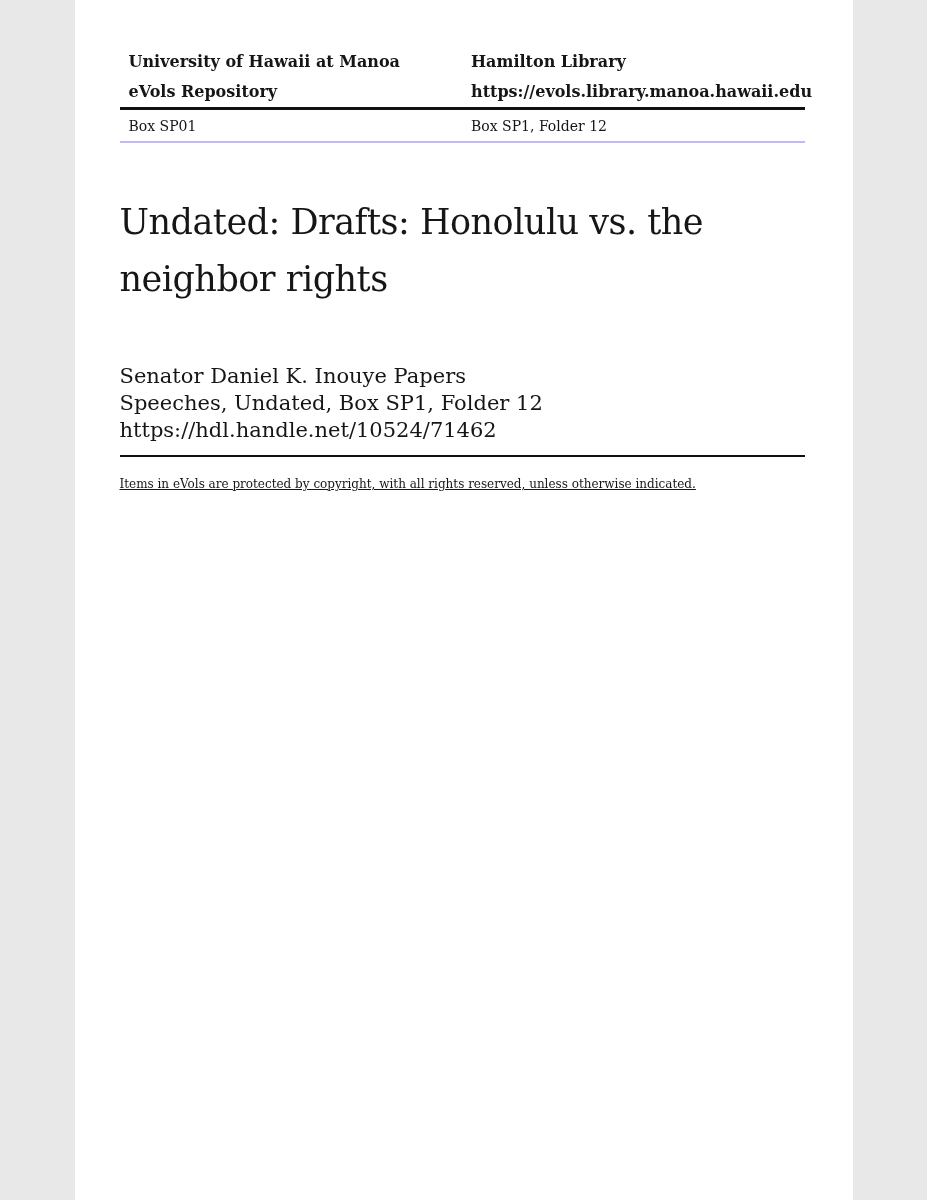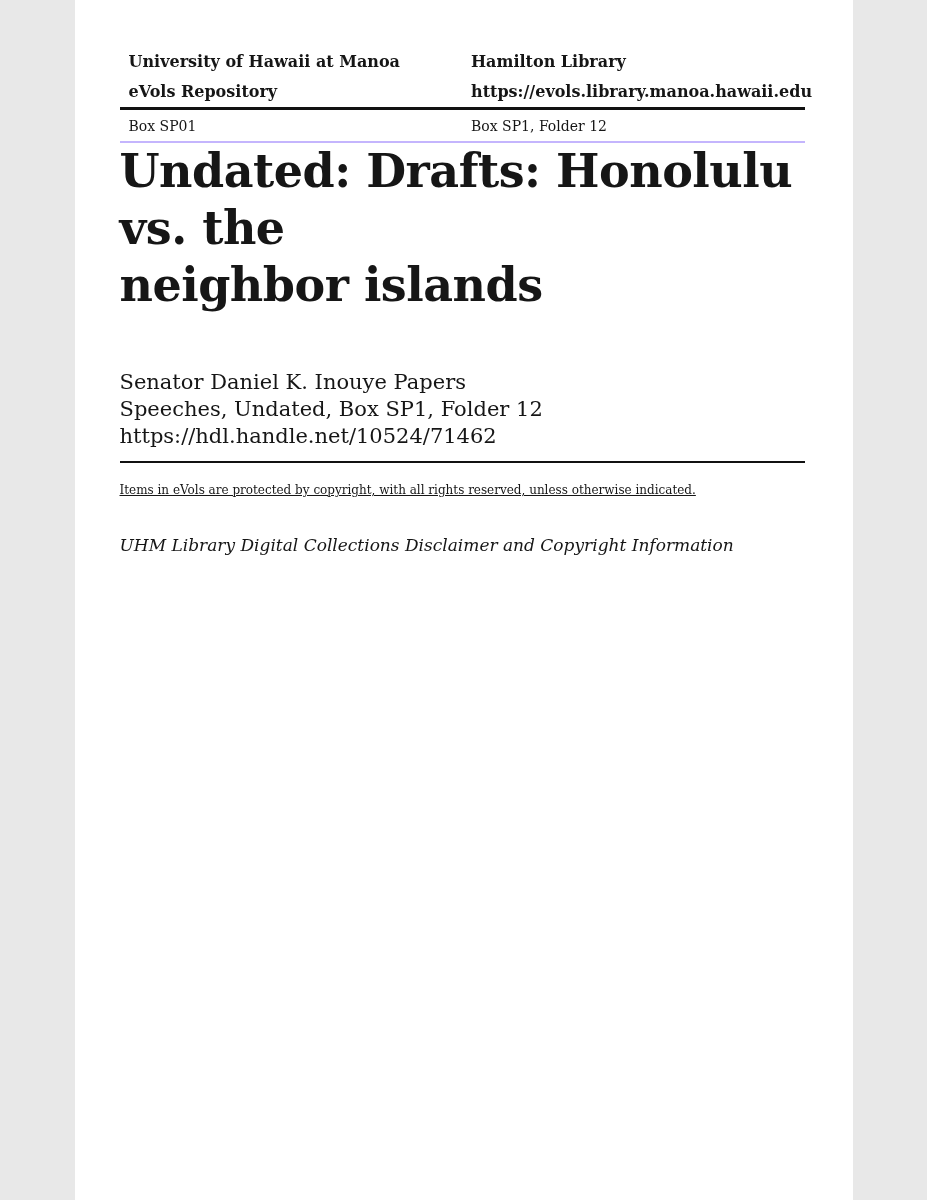--- a/index.html
+++ b/index.html
@@ -41,22 +41,23 @@
     padding-bottom: 5px;
     border-bottom: 2px solid #c4b5fd;
   }
   .box-line {
     font-size: 14px;
     line-height: 20px;
     white-space: nowrap;
   }
   
   .doc-title {
-    font-size: 46px;
-    font-weight: 700;
+    margin-top: 51px;
+    font-size: 35px;
+    font-weight: 400;
     line-height: 57px;
     letter-spacing: -0.5px;
   }
   
   .meta-block {
     margin-top: 55px;
     font-size: 21px;
     line-height: 27px;
   }
   
@@ -106,28 +107,27 @@
       </td>
       <td>
         <div class="box-line">Box SP1, Folder 12</div>
       </td>
     </tr>
   </tbody>
     </table>
 
   <h1 class="doc-title">
     <div>Undated: Drafts: Honolulu vs. the</div>
-    <div>neighbor islands</div>
+    <div>neighbor rights</div>
   </h1>
 
   <div class="meta-block">
     <div>Senator Daniel K. Inouye Papers</div>
     <div>Speeches, Undated, Box SP1, Folder 12</div>
     <div>https://hdl.handle.net/10524/71462</div>
   </div>
 
   <hr class="divider">
 
   <div class="copyright">Items in eVols are protected by copyright, with all rights reserved, unless otherwise indicated.</div>
 
-  <a class="disclaimer" href="#">UHM Library Digital Collections Disclaimer and Copyright Information</a>
 
 </div>
 
 </body></html>

